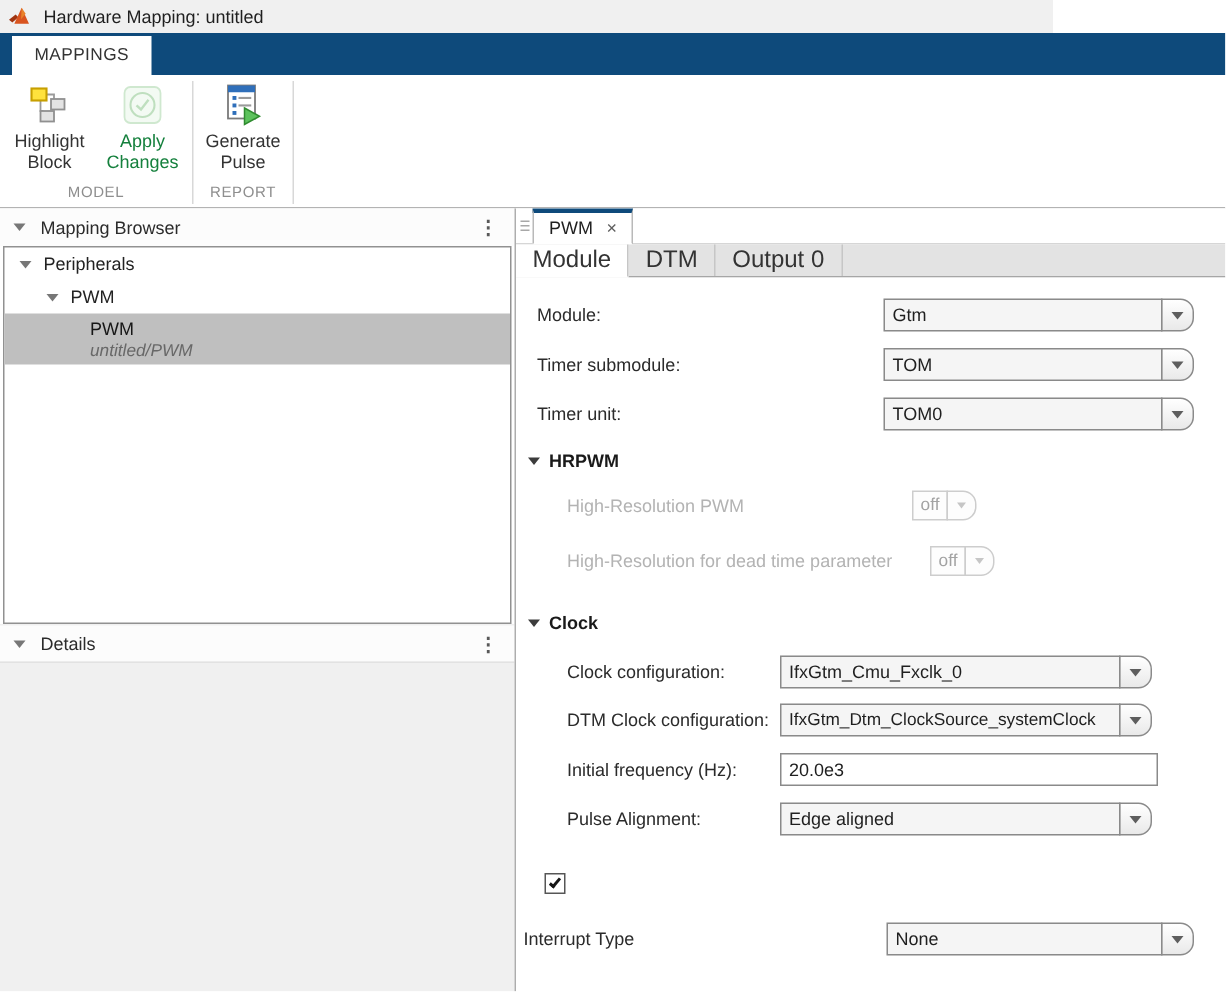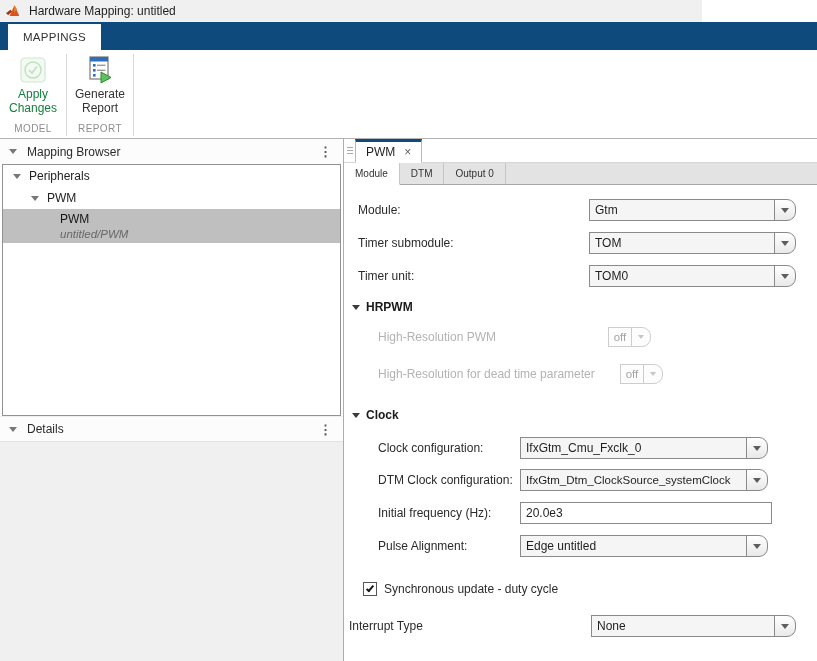--- a/index.html
+++ b/index.html
@@ -61,21 +61,21 @@
                 border-bottom:1px solid #d6d6d6; background:#fff; }
   .grip { width:11px; display:flex; flex-direction:column; justify-content:center; align-items:center;
           gap:2px; cursor:pointer; }
   .grip i { display:block; width:6px; height:1px; background:#a8a8a8; }
   .doc-tab { margin-bottom:-1px; background:#fff; border:1px solid #b9b9b9; border-top:3px solid #0e4a7b;
              border-bottom:1px solid #fff; display:flex; align-items:center; gap:9px; padding:0 10px;
              font-size:12px; color:#1f1f1f; cursor:default; }
   .close-x { color:#5f5f5f; font-size:12px; line-height:1; cursor:pointer; }
   .sub-tabbar { height:22px; min-height:22px; background:#e3e3e3; border-bottom:1px solid #a6a6a6;
                 display:flex; }
-  .sub-tab { display:flex; align-items:center; justify-content:center; padding:0 11px; font-size:10px;
+  .sub-tab { display:flex; align-items:center; justify-content:center; padding:0 11px; font-size:16px;
              color:#333; border-right:1px solid #c6c6c6; cursor:pointer; }
   .sub-tab.active { background:#fff; margin-bottom:-1px; border-bottom:1px solid #fff; }
 
   
   .form { position:relative; flex:1; background:#fff; }
   .frow { position:absolute; display:flex; align-items:center; }
   .flabel { color:#2b2b2b; }
   .flabel.disabled { color:#b3b3b3; }
   .sec-header { position:absolute; display:flex; align-items:center; gap:6px; font-weight:bold;
                 color:#1a1a1a; cursor:default;justify-content:flex-end; }
@@ -118,20 +118,31 @@
     <span class="title">Hardware Mapping: untitled</span>
   </div>
 
   <div class="ribbon">
     <div class="ribbon-tab">MAPPINGS</div>
   </div>
 
   <div class="toolbar">
     <div class="tb-group">
       <div class="tb-buttons">
+        <div class="tb-btn">
+          <span class="tb-icon">
+            <svg width="28" height="28" viewBox="0 0 28 28">
+              <path d="M12 7 H17 V11 M8 11 V18 H10" fill="none" stroke="#9a9a9a" stroke-width="1.2"></path>
+              <rect x="2" y="3" width="10" height="8" fill="#ffe23d" stroke="#c79f00" stroke-width="1.4"></rect>
+              <rect x="15" y="10" width="9" height="7" fill="#e3e3e3" stroke="#909090" stroke-width="1.2"></rect>
+              <rect x="8" y="18" width="9" height="7" fill="#e3e3e3" stroke="#909090" stroke-width="1.2"></rect>
+            </svg>
+          </span>
+          <span class="tb-label">Highlight Block</span>
+        </div>
         <div class="tb-btn disabled">
           <span class="tb-icon">
             <svg width="26" height="26" viewBox="0 0 26 26">
               <rect x="1" y="1" width="24" height="24" rx="4" fill="#f3faf3" stroke="#cfe8cf" stroke-width="1.2"></rect>
               <circle cx="13" cy="13" r="8" fill="none" stroke="#bfdfbf" stroke-width="1.4"></circle>
               <path d="M9 13.2 L12 16 L17 9.5" fill="none" stroke="#bfdfbf" stroke-width="1.6"></path>
             </svg>
           </span>
           <span class="tb-label">Apply Changes</span>
         </div>
@@ -147,21 +158,21 @@
               <rect x="4" y="1" width="18" height="22" fill="#ffffff" stroke="#7a7a7a" stroke-width="1.2"></rect>
               <rect x="4" y="1" width="18" height="4.5" fill="#2f6fba"></rect>
               <rect x="7" y="8" width="2.6" height="2.6" fill="#2f6fba"></rect>
               <rect x="11" y="8.6" width="8.5" height="1.4" fill="#9a9a9a"></rect>
               <rect x="7" y="13" width="2.6" height="2.6" fill="#2f6fba"></rect>
               <rect x="11" y="13.6" width="8.5" height="1.4" fill="#9a9a9a"></rect>
               <rect x="7" y="18" width="2.6" height="2.6" fill="#2f6fba"></rect>
               <polygon points="15,16 25,21.5 15,27" fill="#5cc25c" stroke="#2f8b2f" stroke-width="1"></polygon>
             </svg>
           </span>
-          <span class="tb-label">Generate Report</span>
+          <span class="tb-label">Generate Pulse</span>
         </div>
       </div>
       <div class="tb-caption">REPORT</div>
     </div>
     <div class="tb-sep"></div>
   </div>
 
   <div class="left-panel">
     <div class="panel-header">
       <span class="tri-down"></span>
@@ -291,32 +302,31 @@
       </div>
 
       <div class="frow" style="top:317px; left:34px;">
         <span class="flabel" style="width:142px;">Initial frequency (Hz):</span>
         <input class="txt-input" type="text" value="20.0e3" style="">
       </div>
 
       <div class="frow" style="top:350px; left:34px;">
         <span class="flabel" style="width:142px;">Pulse Alignment:</span>
         <div class="dd">
-          <div class="dd-field w-md">Edge untitled</div>
+          <div class="dd-field w-md">Edge aligned</div>
           <div class="dd-btn">
               <span class="tri-down"></span>
             </div>
         </div>
       </div>
 
       <div class="frow" style="top:397px; left:19px;">
         <span class="cb">
             <span class="cb-check"></span>
           </span>
-        <span class="cb-label">Synchronous update - duty cycle</span>
       </div>
 
       <div class="frow" style="top:430px; left:5px;">
         <span class="flabel" style="width:242px;">Interrupt Type</span>
         <div class="dd">
           <div class="dd-field w-sm">None</div>
           <div class="dd-btn">
               <span class="tri-down"></span>
             </div>
         </div>

